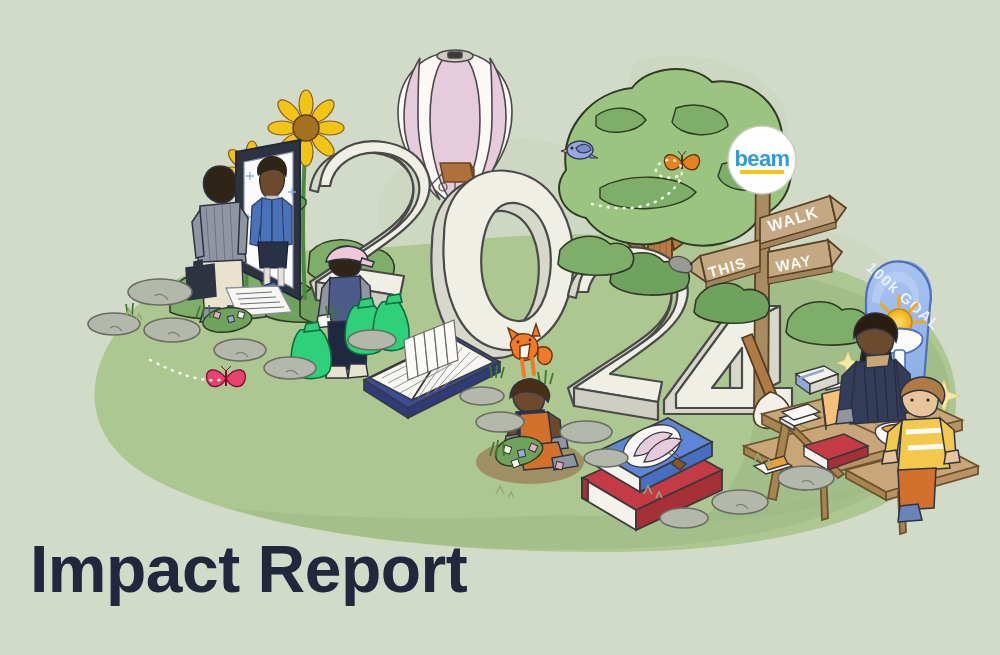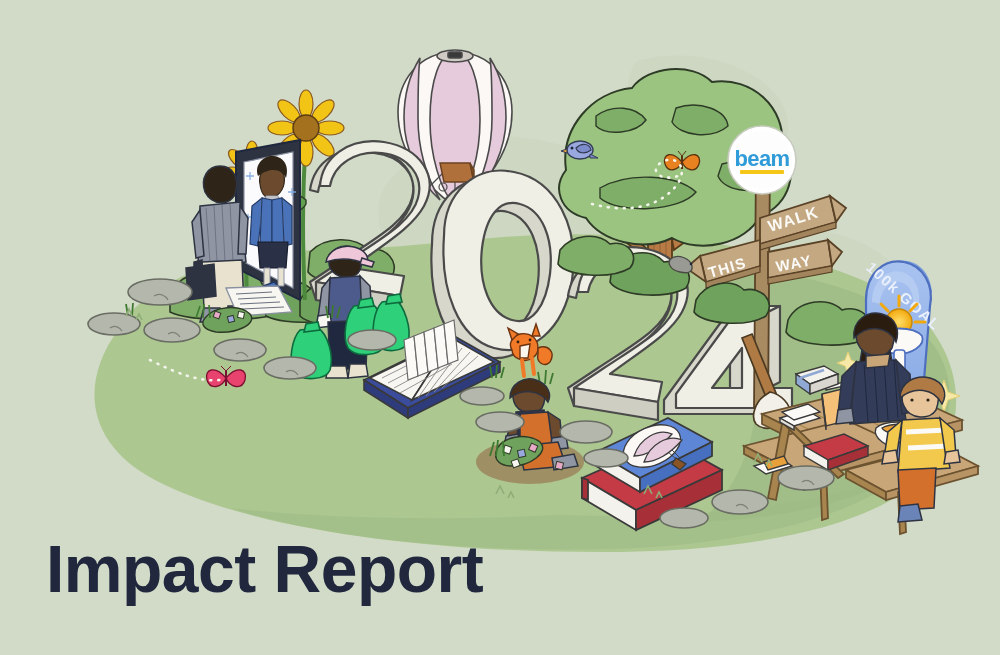--- a/index.html
+++ b/index.html
@@ -13,21 +13,21 @@
     height: 655px;
     background: #D2DBC8;
     overflow: hidden;
     font-family: "Liberation Sans", sans-serif;
   }
   .layer { position: absolute; top: 0; left: 0; width: 1000px; height: 655px; }
   svg { display: block; }
 
   #page-title {
     position: absolute;
-    left: 46px;
+    left: 30px;
     top: 536px;
     font-family: "Liberation Sans", sans-serif;
     font-size: 66px;
     font-weight: 700;
     letter-spacing: -0.5px;
     color: #21283E;
     line-height: 1.0;
     white-space: nowrap;
     user-select: none;
   }

